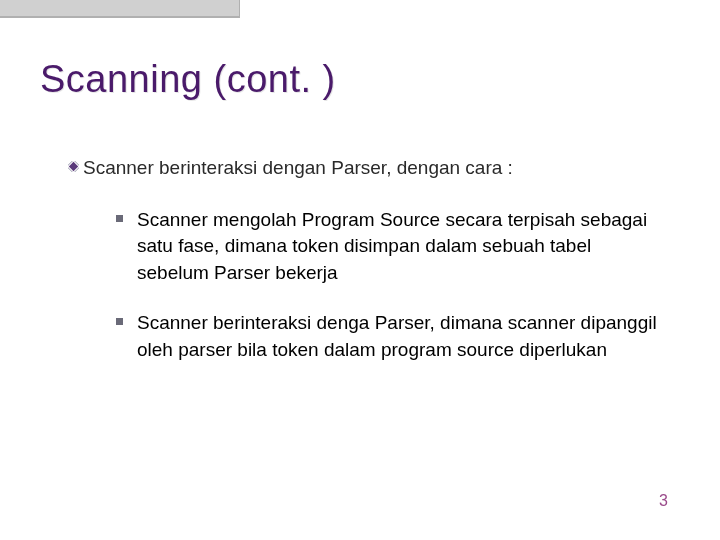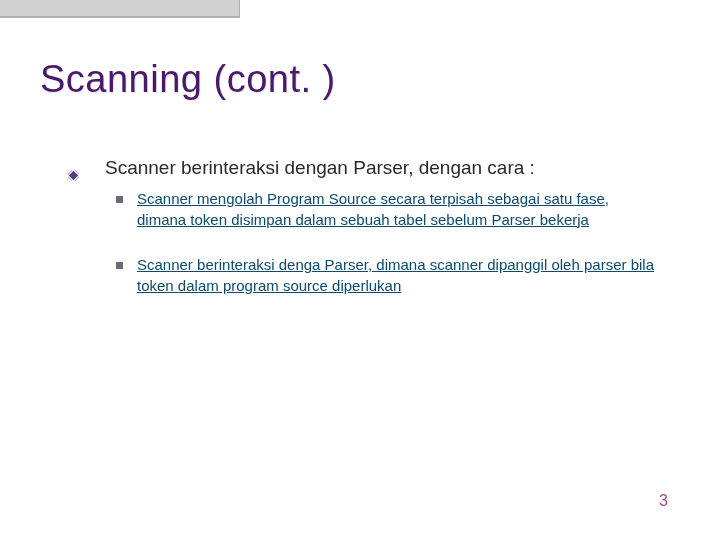--- a/index.html
+++ b/index.html
@@ -30,23 +30,23 @@
     text-shadow: 1px 1px 0 rgba(0,0,0,0.1);
   }
   .content {
     position: absolute;
     top: 155px;
     left: 68px;
     right: 50px;
   }
   .main-row {
     display: flex;
-    align-items: flex-end;
-    gap: 26px;
-    margin-bottom: 7px;
+    align-items: flex-start;
+    gap: 4px;
+    margin-bottom: 26px;
   }
   .diamond {
     width: 11px;
     height: 11px;
     margin-top: 6px;
     flex: 0 0 auto;
     position: relative;
   }
   .diamond svg { display: block; }
   .main-text {
@@ -62,25 +62,24 @@
     margin-bottom: 24px;
   }
   .square {
     width: 7px;
     height: 7px;
     background: #6a6a78;
     margin-top: 8px;
     flex: 0 0 auto;
   }
   .sub-text {
-    font-size: 15px;
-    color: #0c4a6e;
+    font-size: 19px;
+    color: #000000;
     line-height: 1.4;
     max-width: 520px;
-    text-decoration: underline;
   }
   .pagenum {
     position: absolute;
     bottom: 30px;
     right: 52px;
     font-size: 16px;
     color: #9a4a8a;
   }
 </style>
 </head>

